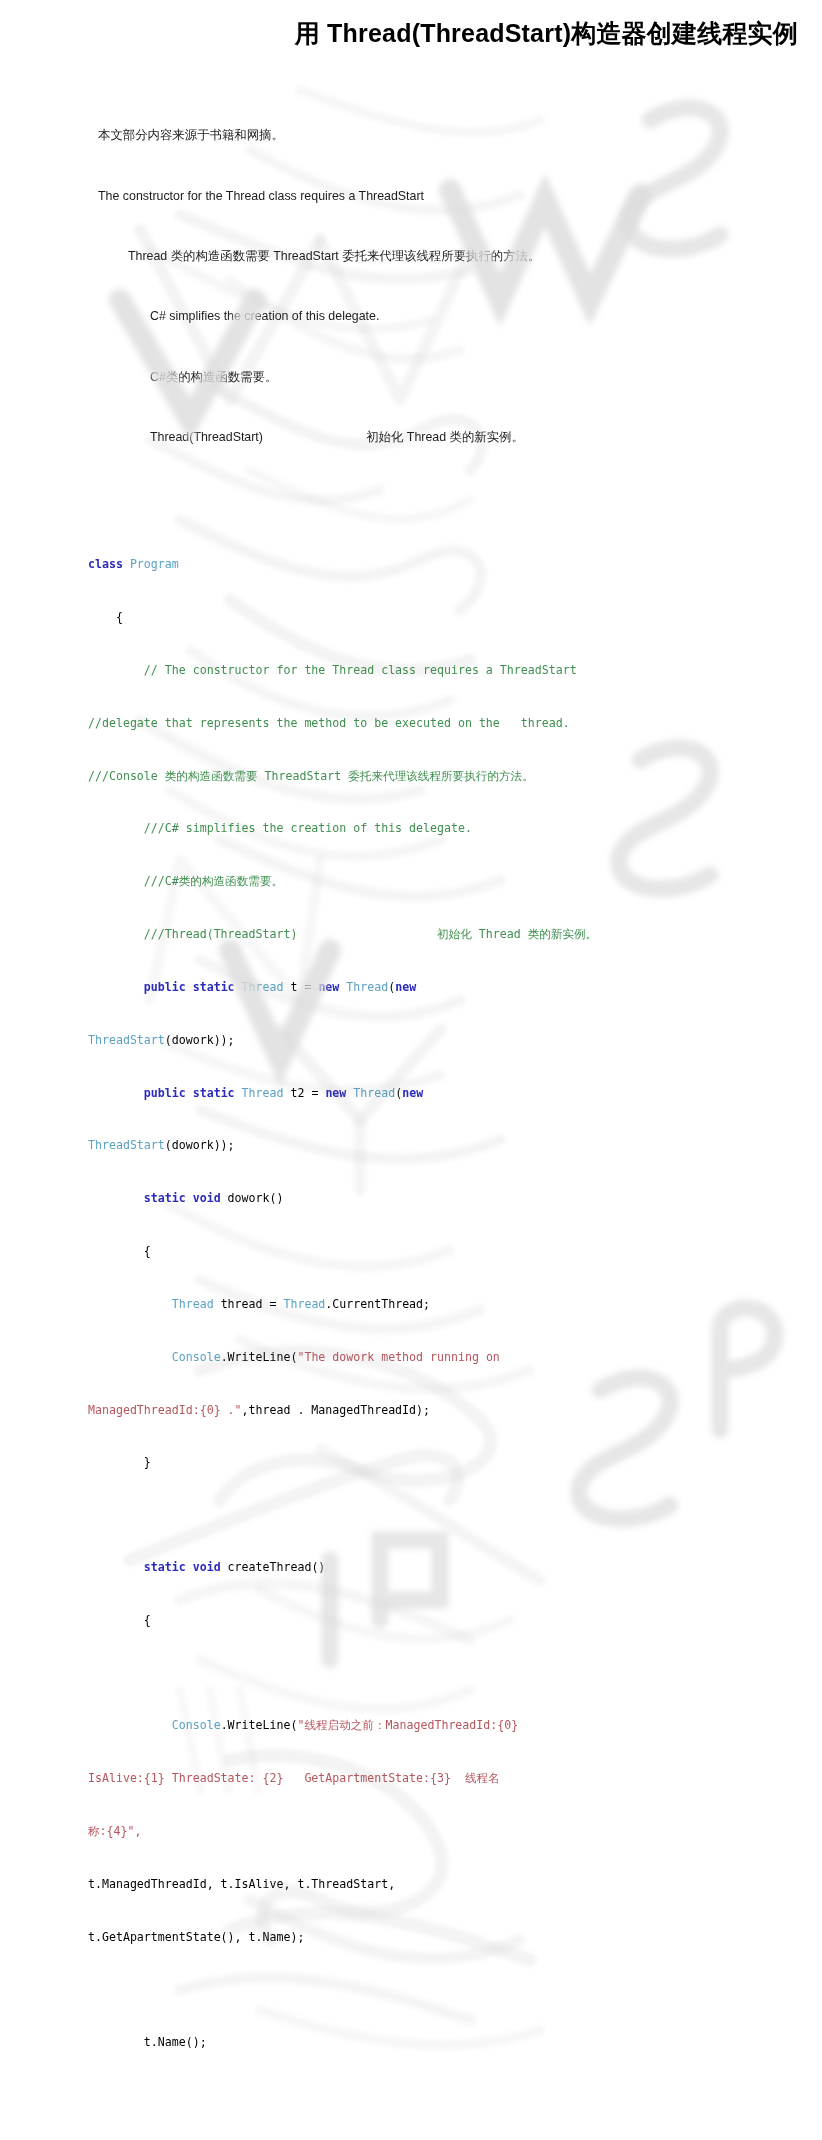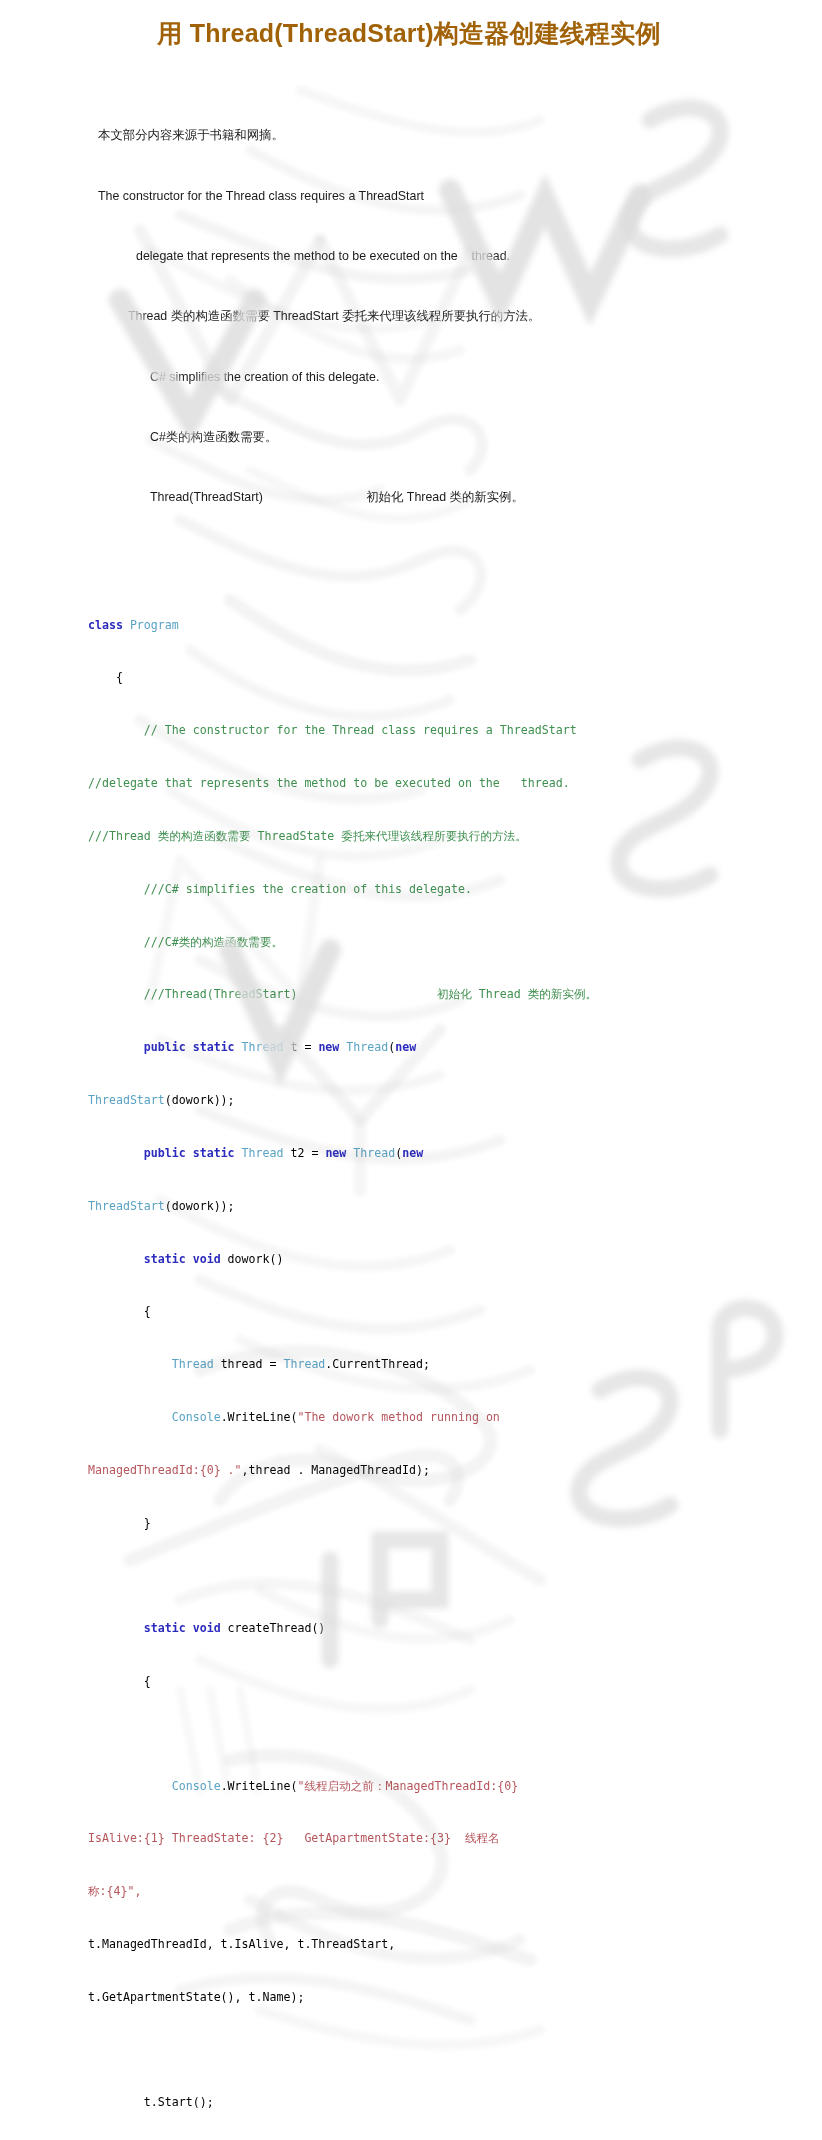--- a/index.html
+++ b/index.html
@@ -27,28 +27,28 @@
   #watermark-layer svg { display: block; width: 822px; height: 2140px; }
 
   
   #page {
     position: relative;
     z-index: 1;
     padding: 0;
   }
 
   .doc-title {
-    text-align: center;
+    text-align: right;
     font-weight: bold;
     font-size: 25px;
     letter-spacing: .2px;
     margin: 18px 4px 0 0;
     padding: 0 20px;
     line-height: 1.25;
-    color: #a16207;
+    color: #000000;
     font-family: "Liberation Sans", "DejaVu Sans", sans-serif;
   }
 
   .intro {
     margin: 36px 0 0 0;
     padding: 0 30px 0 98px;
     font-size: 12.4px;
     line-height: 1.62;
     color: #1b1b1b;
     font-family: Liberation Sans, sans-serif;
@@ -169,33 +169,32 @@
   </svg>
 </div>
 
 <div id="page">
 
   <h1 class="doc-title">用 Thread(ThreadStart)构造器创建线程实例</h1>
 
   <div class="intro">
     <span class="ln i1">本文部分内容来源于书籍和网摘。</span>
     <span class="ln i1">The constructor for the Thread class requires a ThreadStart</span>
-    <span class="ln i2">delegate that represents the method to be executed on the    thread.</span>
     <span class="ln i3">Thread 类的构造函数需要 ThreadStart 委托来代理该线程所要执行的方法。</span>
     <span class="ln i4">C# simplifies the creation of this delegate.</span>
     <span class="ln i4">C#类的构造函数需要。</span>
     <span class="ln i4">Thread(ThreadStart)                              初始化 Thread 类的新实例。</span>
   </div>
 
   <div class="code">
     <span class="line"><span class="kw">class</span> <span class="typ">Program</span></span>
     <span class="line pln">    {</span>
     <span class="line cmt">        // The constructor for the Thread class requires a ThreadStart</span>
     <span class="line cmt">//delegate that represents the method to be executed on the   thread.</span>
-    <span class="line cmt">///Thread 类的构造函数需要 ThreadState 委托来代理该线程所要执行的方法。</span>
+    <span class="line cmt">///Console 类的构造函数需要 ThreadStart 委托来代理该线程所要执行的方法。</span>
     <span class="line cmt">        ///C# simplifies the creation of this delegate.</span>
     <span class="line cmt">        ///C#类的构造函数需要。</span>
     <span class="line cmt">        ///Thread(ThreadStart)                    初始化 Thread 类的新实例。</span>
     <span class="line"><span class="pln">        </span><span class="kw">public</span> <span class="kw">static</span> <span class="typ">Thread</span><span class="pln"> t = </span><span class="kw">new</span> <span class="typ">Thread</span><span class="pln">(</span><span class="kw">new</span></span>
     <span class="line"><span class="typ">ThreadStart</span><span class="pln">(dowork));</span></span>
     <span class="line"><span class="pln">        </span><span class="kw">public</span> <span class="kw">static</span> <span class="typ">Thread</span><span class="pln"> t2 = </span><span class="kw">new</span> <span class="typ">Thread</span><span class="pln">(</span><span class="kw">new</span></span>
     <span class="line"><span class="typ">ThreadStart</span><span class="pln">(dowork));</span></span>
     <span class="line"><span class="pln">        </span><span class="kw">static</span> <span class="kw">void</span><span class="pln"> dowork()</span></span>
     <span class="line pln">        {</span>
     <span class="line">            <span class="typ">Thread</span><span class="pln"> thread = </span><span class="typ">Thread</span><span class="pln">.CurrentThread;</span></span>
@@ -205,21 +204,21 @@
     <span class="blank"></span>
     <span class="line"><span class="pln">        </span><span class="kw">static</span> <span class="kw">void</span><span class="pln"> createThread()</span></span>
     <span class="line pln">        {</span>
     <span class="blank"></span>
     <span class="line">            <span class="typ">Console</span><span class="pln">.WriteLine(</span><span class="str">"线程启动之前：ManagedThreadId:{0}</span></span>
     <span class="line str">IsAlive:{1} ThreadState: {2}   GetApartmentState:{3}  线程名</span>
     <span class="line str">称:{4}",</span>
     <span class="line pln">t.ManagedThreadId, t.IsAlive, t.ThreadStart,</span>
     <span class="line pln">t.GetApartmentState(), t.Name);</span>
     <span class="blank"></span>
-    <span class="line pln">        t.Start();</span>
+    <span class="line pln">        t.Name();</span>
     
     
     
     
     
     
     
     
     
     

